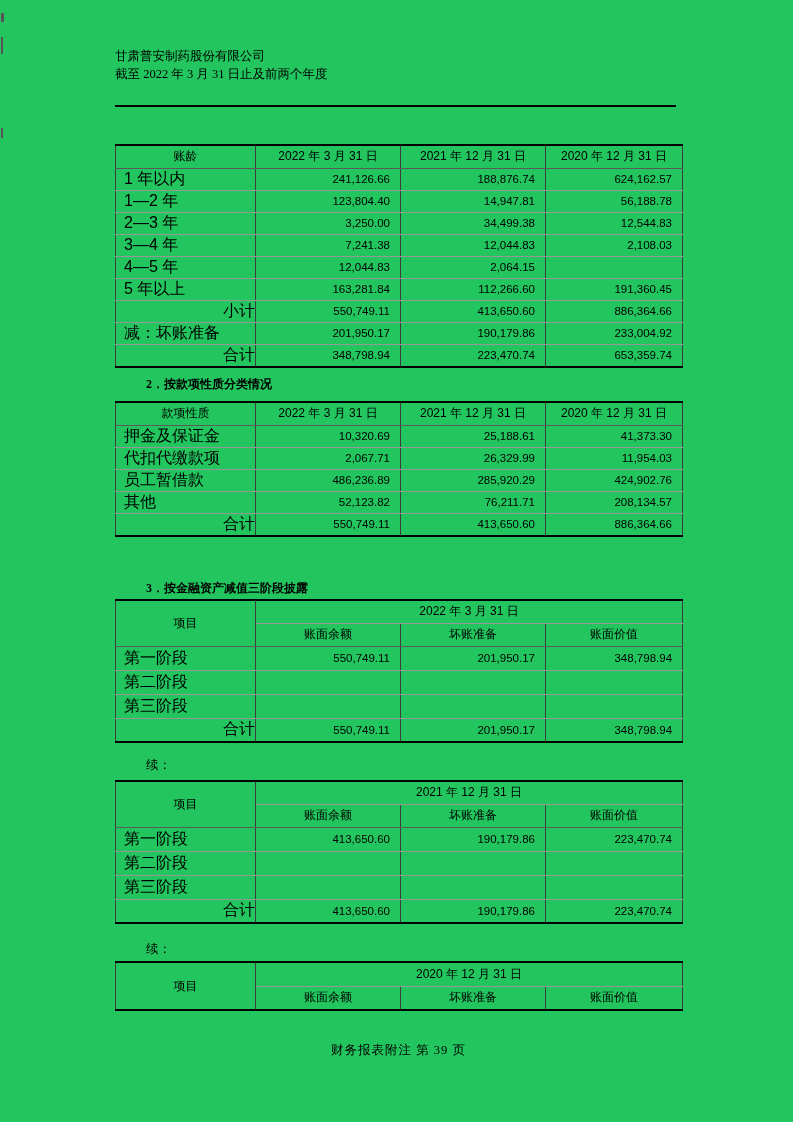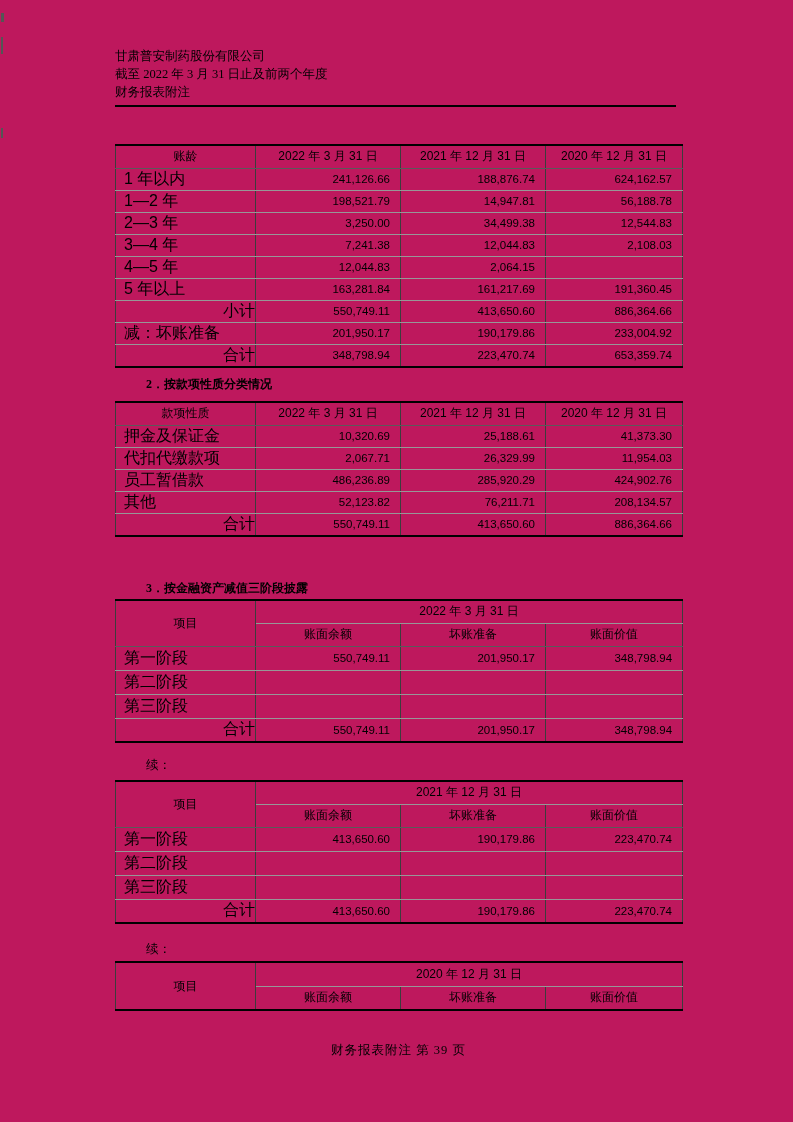--- a/index.html
+++ b/index.html
@@ -1,17 +1,17 @@
 <!DOCTYPE html>
 <html><head>
 <meta charset="utf-8">
 <style>
   html,body { margin:0; padding:0; background:#ffffff; }
   .page {
-    position:relative; width:793px; height:1122px; background:#be185d;
+    position:relative; width:793px; height:1122px; background:#22c55e;
     outline:1px solid #e3e3e3; overflow:hidden;
     font-family:"Liberation Serif", serif; color:#000;
   }
   .scan-mark { position:absolute; background:#555; }
 
   .doc-header { position:absolute; left:115px; top:47px; font-size:12.5px; line-height:18px; }
   .doc-header div { white-space:nowrap; }
   .header-rule { position:absolute; left:115px; top:105px; width:561px; height:2px; background:#000; }
 
   .section-heading {
@@ -65,21 +65,20 @@
 
 <div class="page">
 
   <div class="scan-mark" style="left:1px; top:13px; width:3px; height:9px;"></div>
   <div class="scan-mark" style="left:1px; top:37px; width:2px; height:17px;"></div>
   <div class="scan-mark" style="left:1px; top:128px; width:2px; height:10px;"></div>
 
   <div class="doc-header">
     <div>甘肃普安制药股份有限公司</div>
     <div>截至 2022 年 3 月 31 日止及前两个年度</div>
-    <div>财务报表附注</div>
   </div>
   <div class="header-rule"></div>
 
   <table class="fin" id="t1">
     <colgroup>
         <col class="c0">
         <col class="c1">
         <col class="c2">
         <col class="c3">
       </colgroup>
@@ -93,21 +92,21 @@
     </thead>
     <tbody>
       <tr>
         <td class="lbl">1 年以内</td>
         <td class="num">241,126.66</td>
         <td class="num">188,876.74</td>
         <td class="num">624,162.57</td>
       </tr>
       <tr>
         <td class="lbl">1—2 年</td>
-        <td class="num">198,521.79</td>
+        <td class="num">123,804.40</td>
         <td class="num">14,947.81</td>
         <td class="num">56,188.78</td>
       </tr>
       <tr>
         <td class="lbl">2—3 年</td>
         <td class="num">3,250.00</td>
         <td class="num">34,499.38</td>
         <td class="num">12,544.83</td>
       </tr>
       <tr>
@@ -118,21 +117,21 @@
       </tr>
       <tr>
         <td class="lbl">4—5 年</td>
         <td class="num">12,044.83</td>
         <td class="num">2,064.15</td>
         <td class="num"></td>
       </tr>
       <tr>
         <td class="lbl">5 年以上</td>
         <td class="num">163,281.84</td>
-        <td class="num">161,217.69</td>
+        <td class="num">112,266.60</td>
         <td class="num">191,360.45</td>
       </tr>
       <tr>
         <td class="lbl center">小计</td>
         <td class="num">550,749.11</td>
         <td class="num">413,650.60</td>
         <td class="num">886,364.66</td>
       </tr>
       <tr>
         <td class="lbl">减：坏账准备</td>

